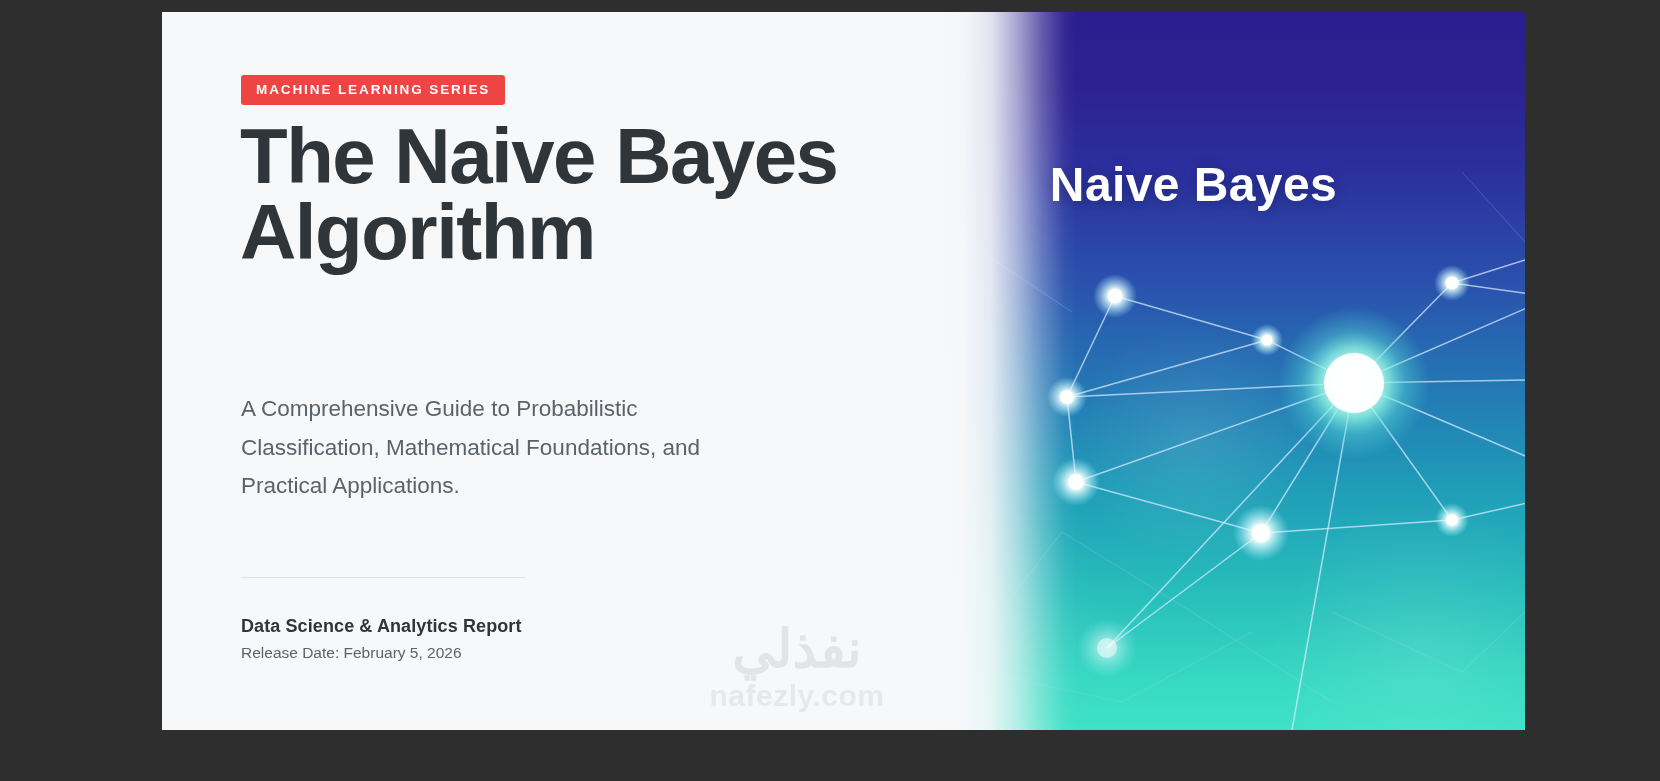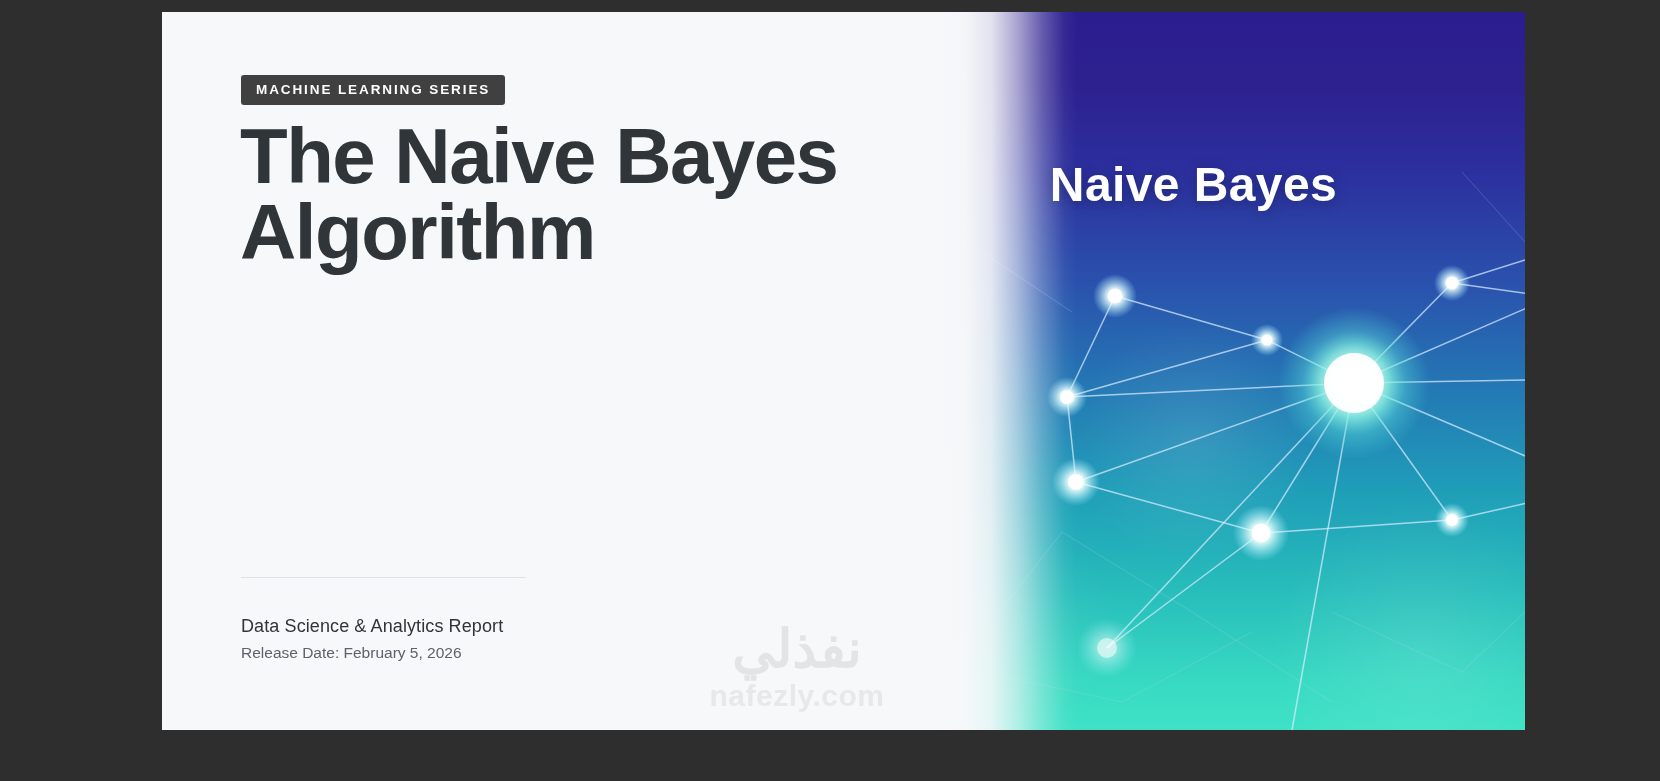--- a/index.html
+++ b/index.html
@@ -23,21 +23,21 @@
     position:absolute;
     left:0; top:0;
     width:735px; height:100%;
     background:#f7f8fa;
     z-index:3;
   }
 
   #badge {
     position:absolute;
     left:79px; top:63px;
-    background:#404040;
+    background:#ef4444;
     color:#ffffff;
     font-size:13.5px;
     font-weight:bold;
     letter-spacing:1.9px;
     padding:7px 15px 8px 15px;
     border-radius:3px;
     white-space:nowrap;
   }
 
   #title {
@@ -65,21 +65,21 @@
     position:absolute;
     left:79px; top:565px;
     width:285px; height:1px;
     background:#dfe2e6;
   }
 
   #report-type {
     position:absolute;
     left:79px; top:604px;
     font-size:18px;
-    font-weight:normal;
+    font-weight:bold;
     color:#2f3539;
     letter-spacing:0.1px;
   }
 
   #release-date {
     position:absolute;
     left:79px; top:632px;
     font-size:15.5px;
     color:#5d6368;
   }
@@ -249,20 +249,21 @@
 
     <div id="art-title">Naive Bayes</div>
   </div>
 
   <div id="left-panel">
 
     <div id="badge">MACHINE LEARNING SERIES</div>
 
     <h1 id="title">The Naive Bayes Algorithm</h1>
 
+    <p id="subtitle">A Comprehensive Guide to Probabilistic Classification, Mathematical Foundations, and Practical Applications.</p>
 
     <div id="divider"></div>
 
     <div id="report-type">Data Science &amp; Analytics Report</div>
 
     <div id="release-date">Release Date: February 5, 2026</div>
   </div>
 
   <div id="feather"></div>
 

